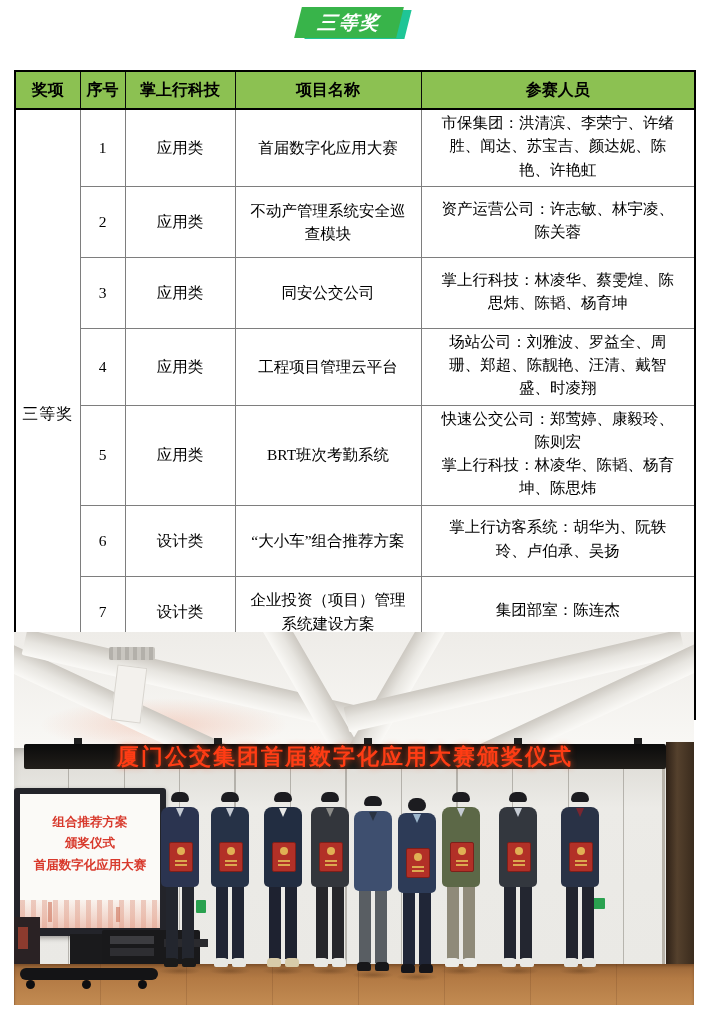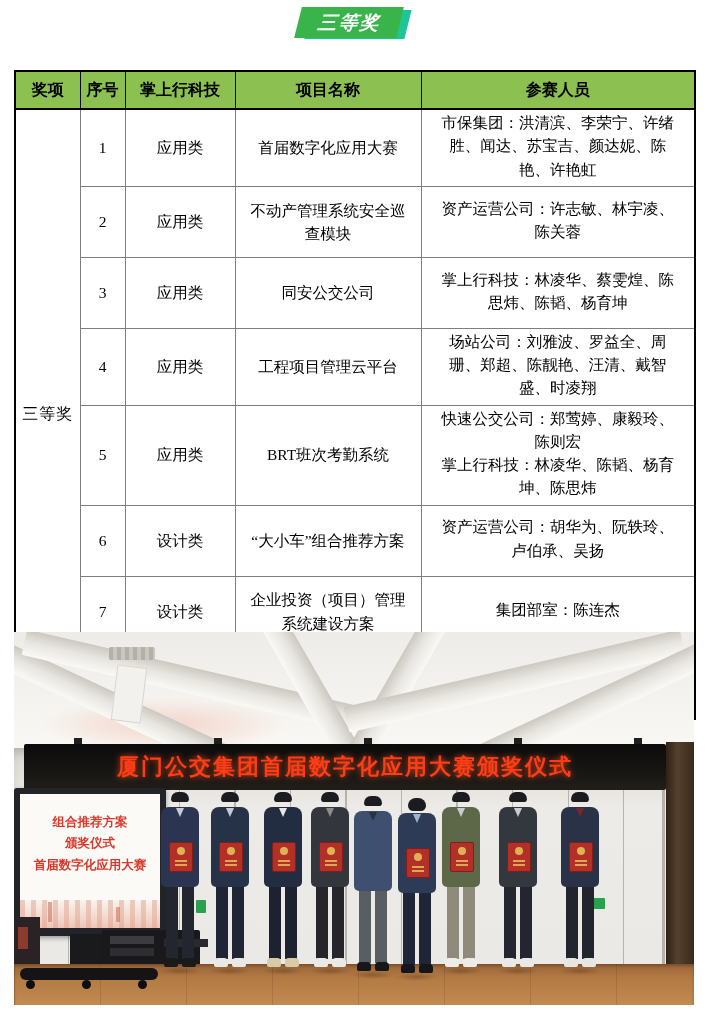--- a/index.html
+++ b/index.html
@@ -47,21 +47,21 @@
     border:1px solid #d8d5cf;transform:rotate(7deg);}
 
   .wall{position:absolute;left:0;top:116px;width:680px;height:216px;
     background:repeating-linear-gradient(90deg,rgba(0,0,0,0) 0 54px,rgba(140,136,128,.55) 54px 55.5px),
                linear-gradient(180deg,#dbd9d3,#ecebe7 28%,#eae9e5);
     box-shadow:inset 0 8px 12px -5px rgba(60,55,50,.3);}
   .corner{position:absolute;left:648px;top:116px;width:3px;height:216px;background:#b7b2a9;}
   .door{position:absolute;left:652px;top:110px;width:28px;height:246px;
     background:linear-gradient(90deg,#2e2117,#55412d 40%,#3a2b1d);}
 
-  .led{position:absolute;left:10px;top:112px;width:642px;height:46px;border-radius:2px;
+  .led{position:absolute;left:10px;top:112px;width:642px;height:25px;border-radius:2px;
     background:linear-gradient(180deg,#0b0b0b,#211e1a);display:flex;align-items:center;justify-content:center;}
   .led::before{content:"";position:absolute;top:-6px;left:50px;width:8px;height:6px;background:#1e1e1e;
     box-shadow:140px 0 0 #1e1e1e,290px 0 0 #1e1e1e,440px 0 0 #1e1e1e,560px 0 0 #1e1e1e;}
   .led-text{font-family:"Liberation Sans","DejaVu Sans",sans-serif;font-weight:700;font-size:22px;
     color:#ff3c14;letter-spacing:2px;white-space:nowrap;text-shadow:0 0 6px rgba(255,80,30,.85);}
 
   .tv{position:absolute;left:0;top:156px;width:152px;height:148px;background:#23242a;border-radius:3px;
     box-shadow:0 2px 5px rgba(0,0,0,.35);}
   .tv-screen{position:absolute;left:6px;top:6px;width:140px;height:134px;background:#fbfaf7;overflow:hidden;
     text-align:center;}
@@ -180,21 +180,21 @@
         <td class="proj">BRT班次考勤系统</td>
         <td class="ppl">
             <span style="display:block">快速公交公司：郑莺婷、康毅玲、陈则宏</span>
             <span style="display:block">掌上行科技：林凌华、陈韬、杨育坤、陈思炜</span>
           </td>
       </tr>
       <tr>
         <td>6</td>
         <td>设计类</td>
         <td class="proj">“大小车”组合推荐方案</td>
-        <td class="ppl">资产运营公司：胡华为、阮轶玲、卢伯承、吴扬</td>
+        <td class="ppl">掌上行访客系统：胡华为、阮轶玲、卢伯承、吴扬</td>
       </tr>
       <tr>
         <td>7</td>
         <td>设计类</td>
         <td class="proj">企业投资（项目）管理系统建设方案</td>
         <td class="ppl">集团部室：陈连杰</td>
       </tr>
       <tr>
         <td>8</td>
         <td>设计类</td>

